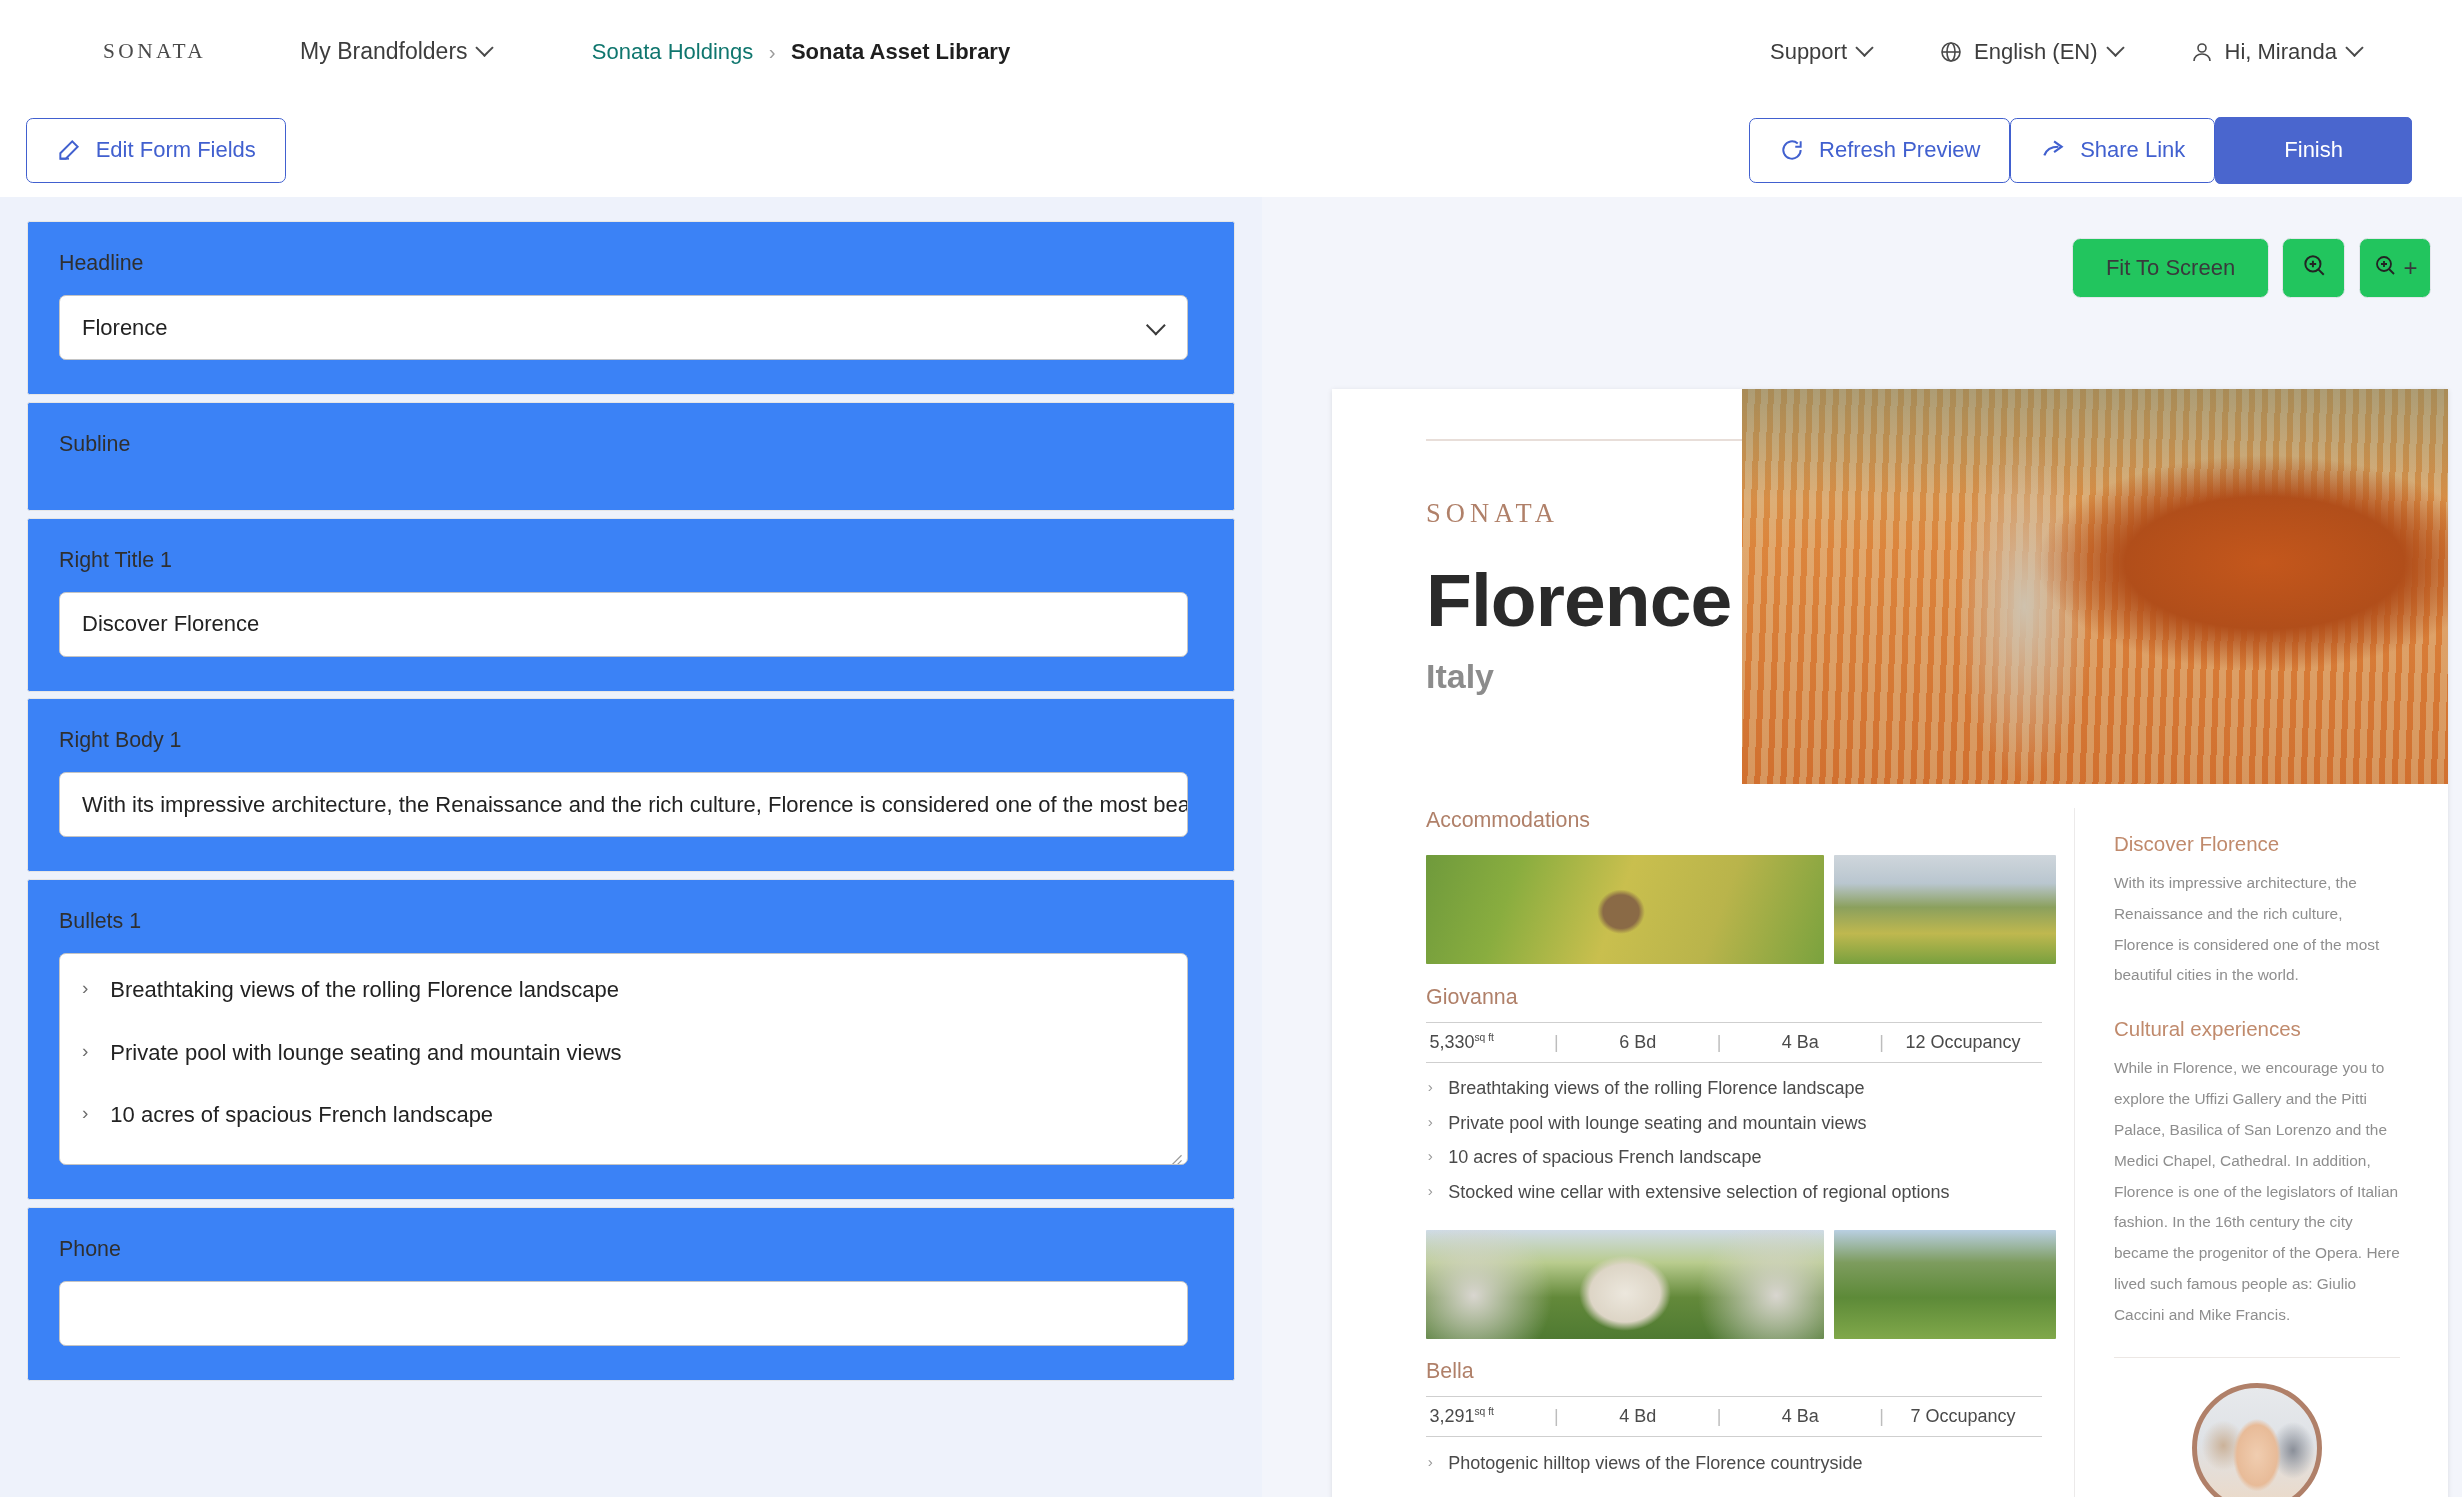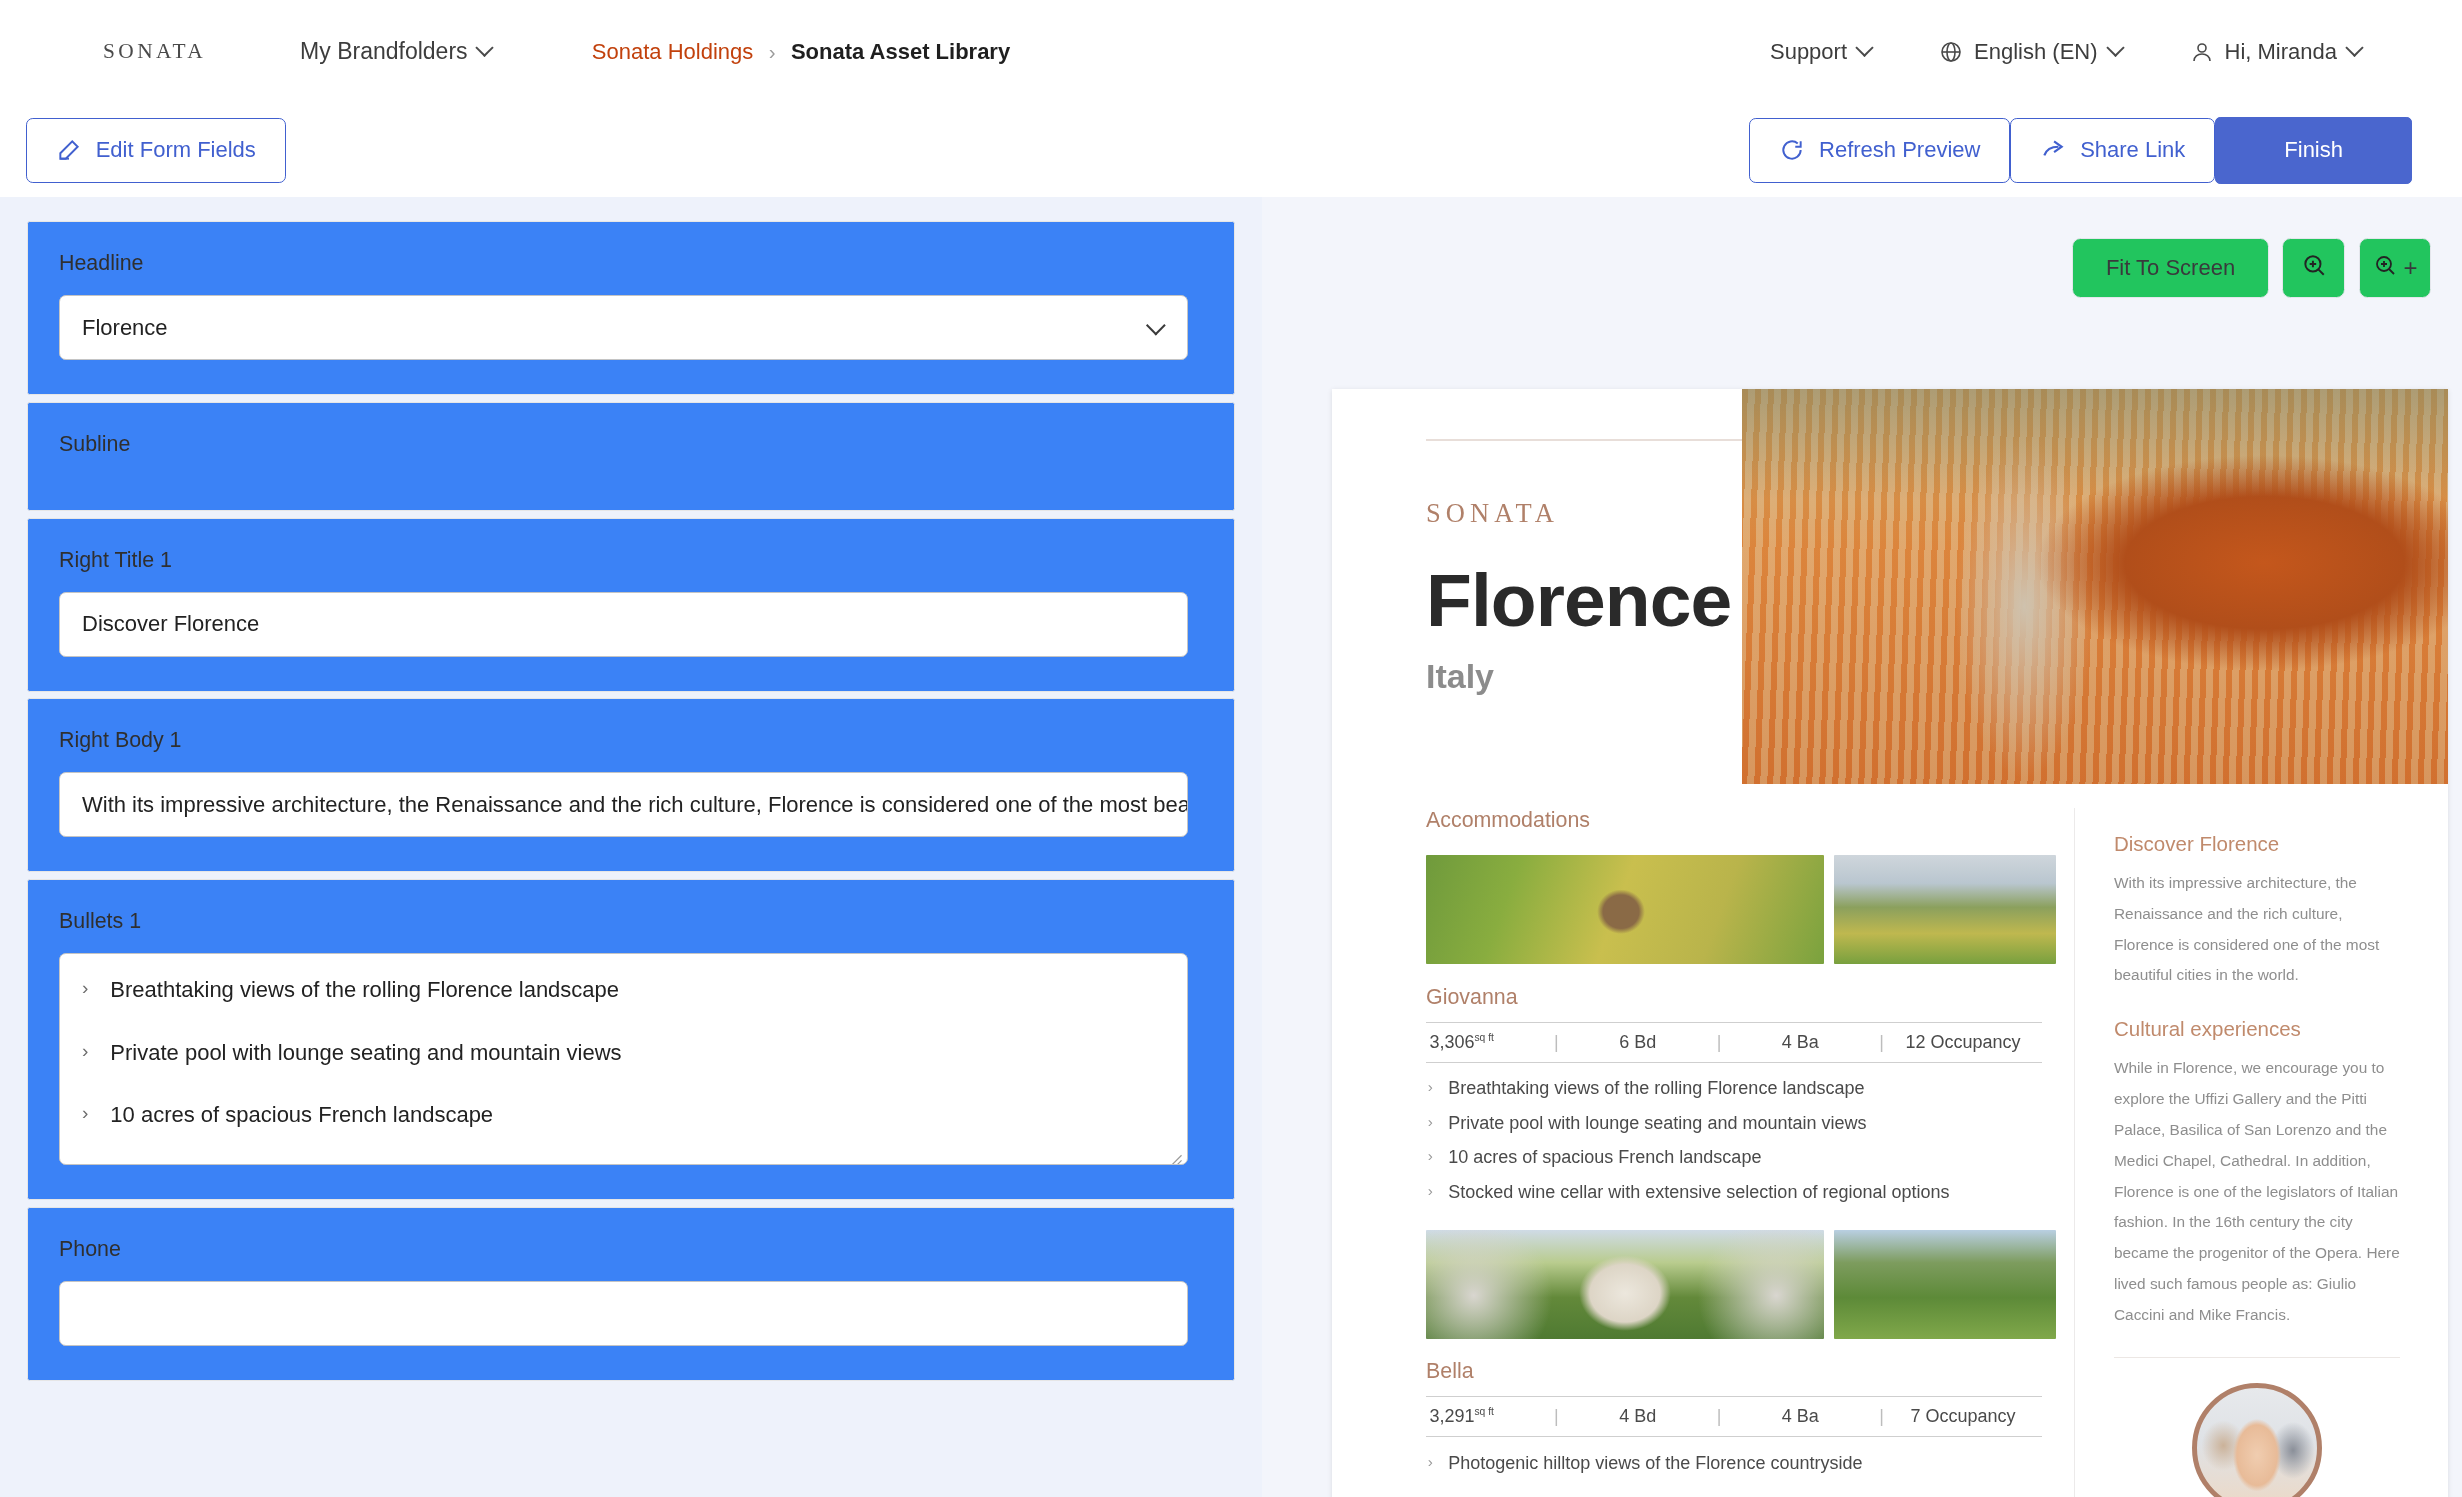--- a/index.html
+++ b/index.html
@@ -35,21 +35,21 @@
     font-size: 23px;
     color: #3d3d3d;
   }
   .breadcrumb {
     margin-left: 101px;
     display: flex;
     align-items: center;
     gap: 15.4px;
     font-size: 22px;
   }
-  .crumb-parent { color: #c2410c; }
+  .crumb-parent { color: #0f766e; }
   .crumb-sep { color: #9b9b9b; font-size: 20.5px; }
   .crumb-current { color: #1f1f1f; font-weight: 700; }
   .nav-right {
     margin-left: auto;
     display: flex;
     align-items: center;
     gap: 68px;
     font-size: 22px;
     color: #3d3d3d;
     padding-right: 51px;
@@ -557,21 +557,21 @@
         <div class="doc-main">
           <div class="section-head">Accommodations</div>
 
           <div>
             <div class="photo-row">
               <div class="photo photo-a ph-tuscany-1"></div>
               <div class="photo photo-b ph-tuscany-2"></div>
             </div>
             <div class="prop-name">Giovanna</div>
             <div class="spec-row">
-              <span class="spec-cell"><span>3,306</span><sup>sq ft</sup></span>
+              <span class="spec-cell"><span>5,330</span><sup>sq ft</sup></span>
               <span class="spec-div">|</span>
               <span class="spec-cell">6 Bd</span>
               <span class="spec-div">|</span>
               <span class="spec-cell">4 Ba</span>
               <span class="spec-div">|</span>
               <span class="spec-cell">12 Occupancy</span>
             </div>
             <div class="doc-bullets">
               <div class="doc-bullet">
                   <span class="c">›</span>

